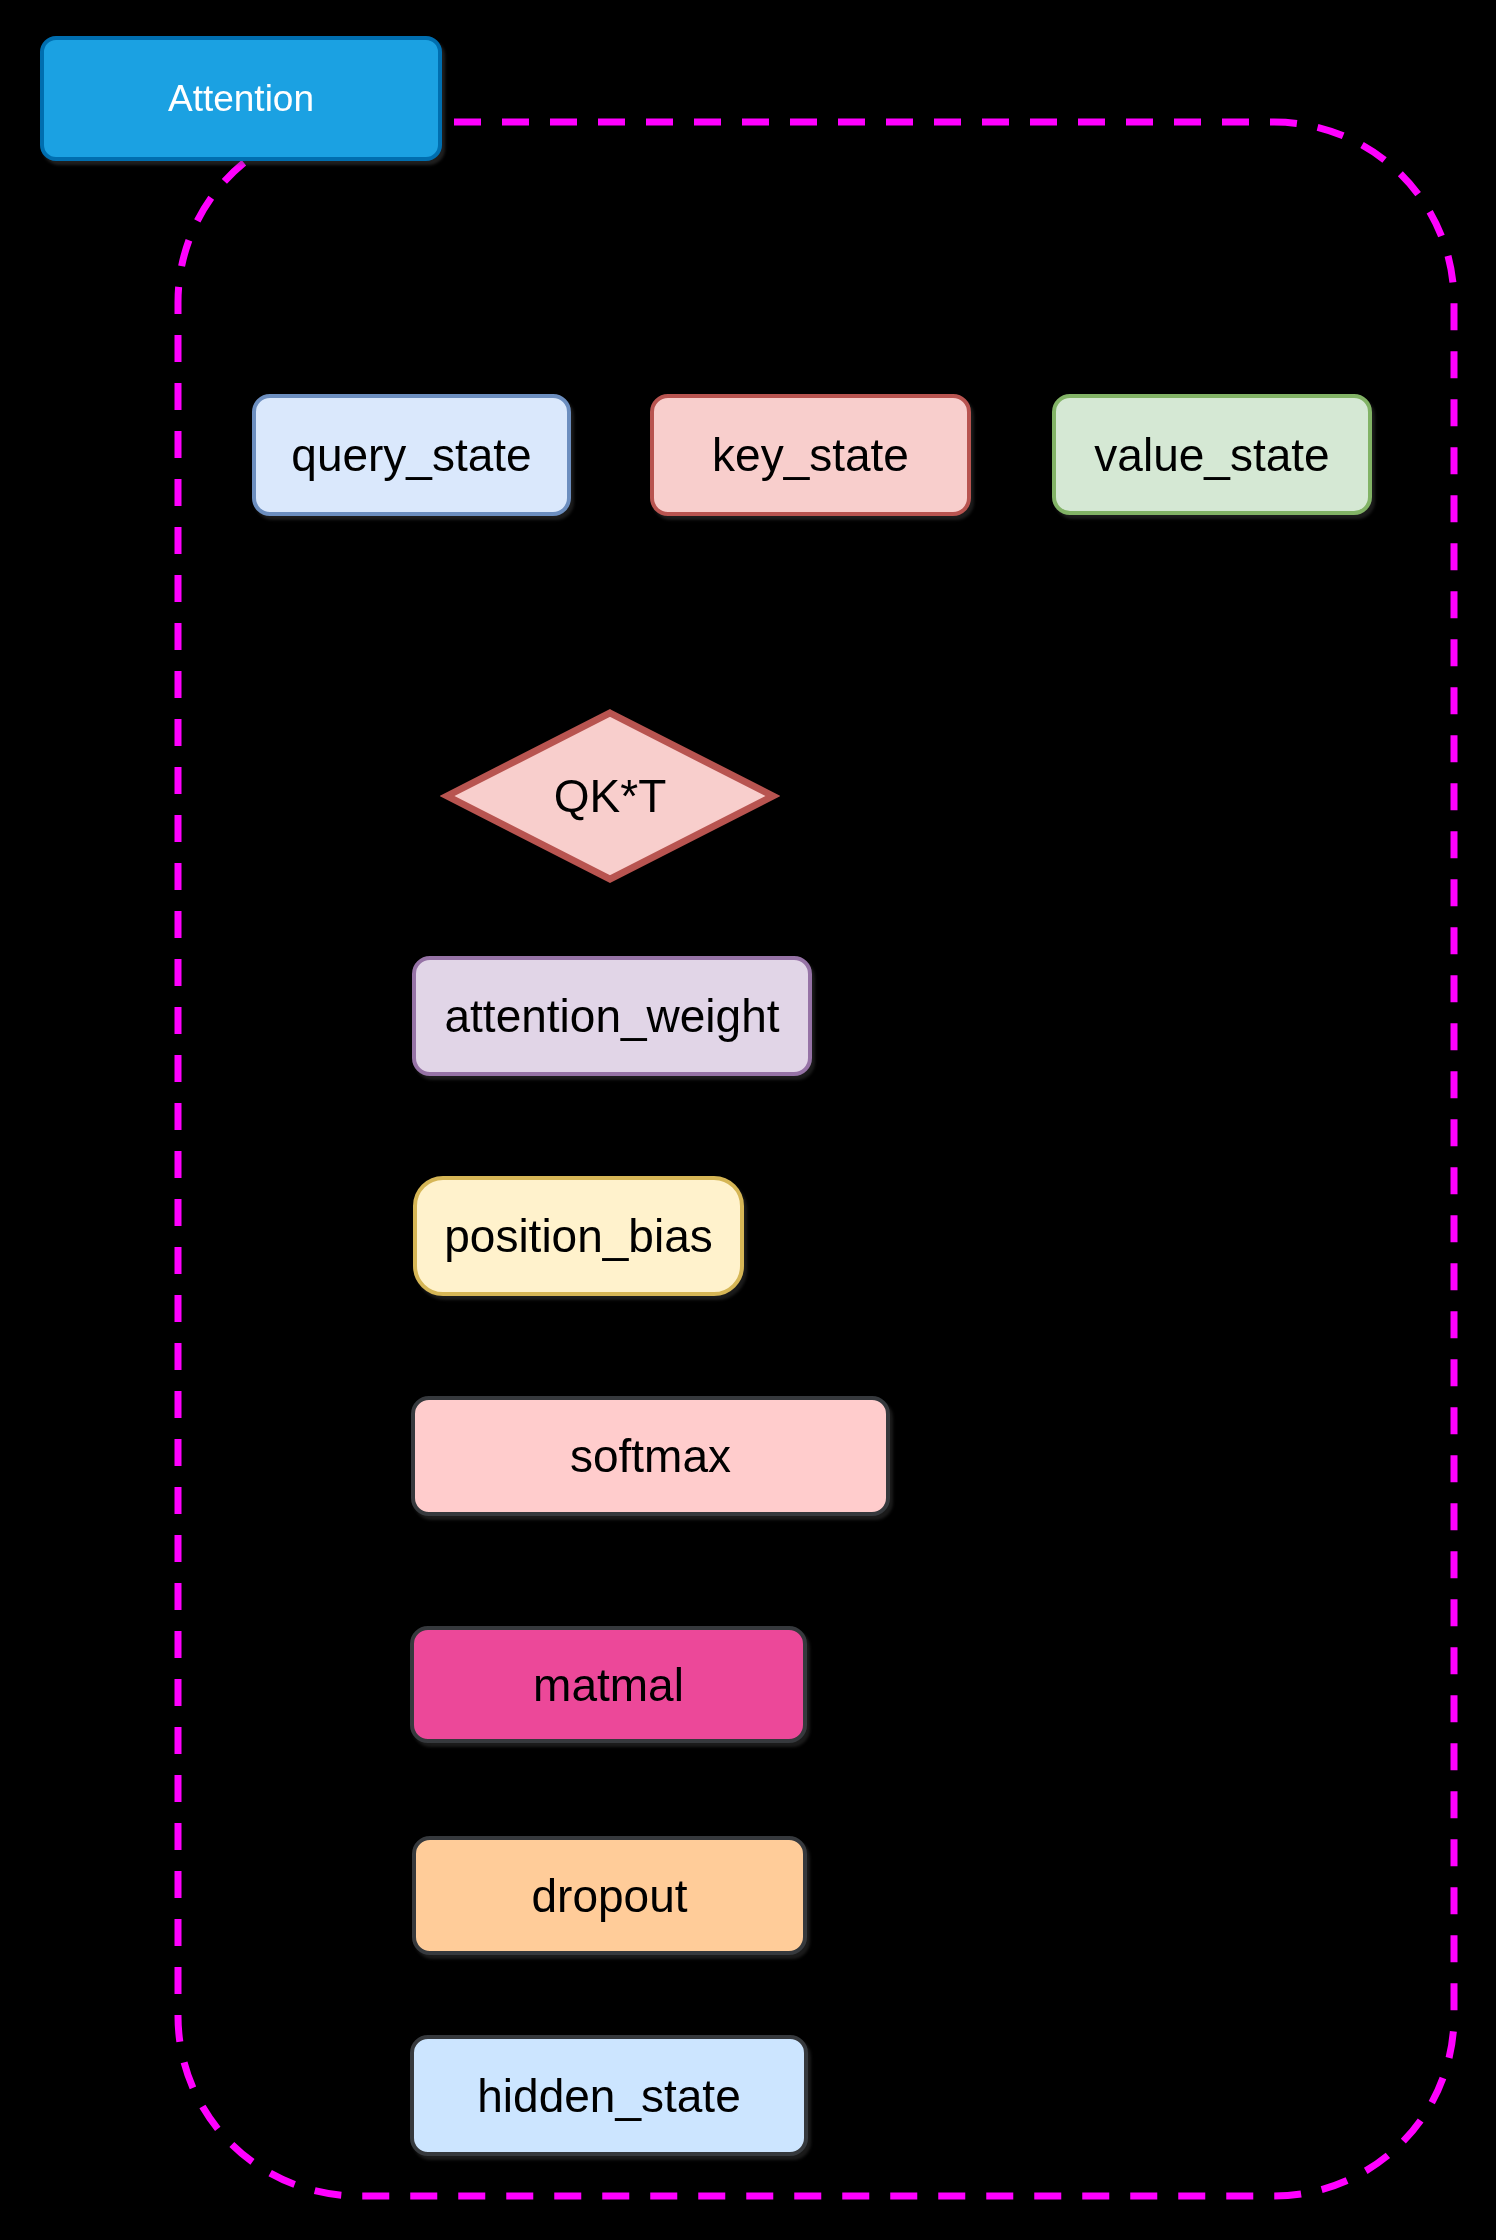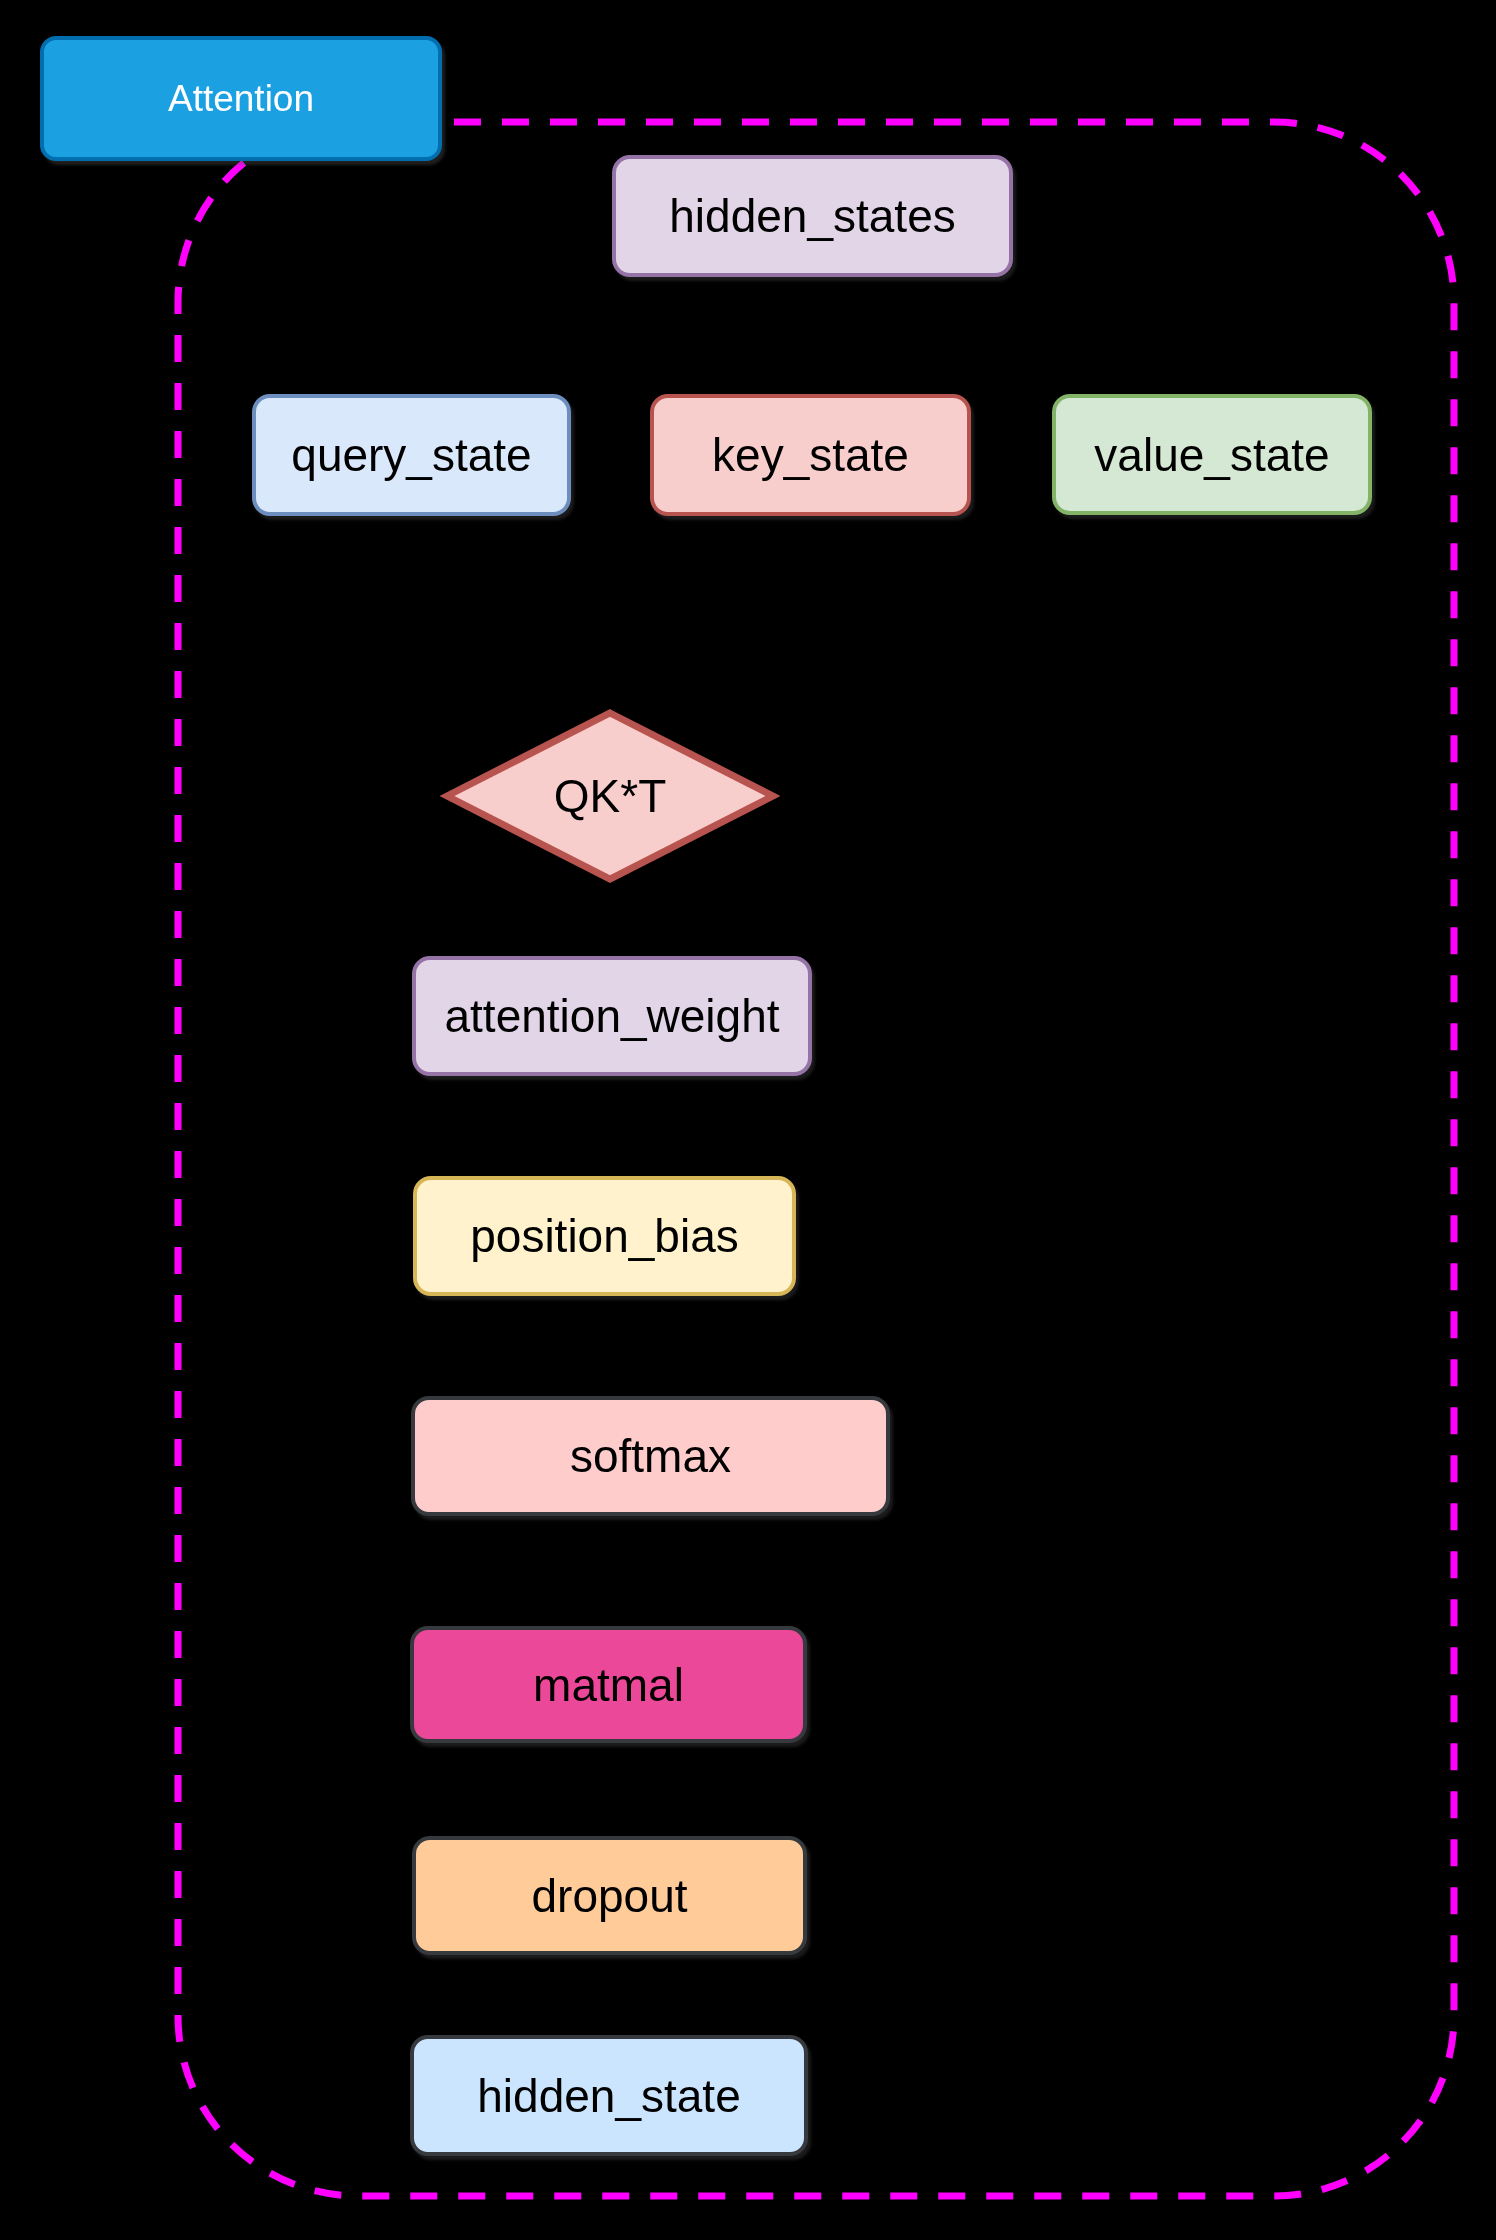--- a/index.html
+++ b/index.html
@@ -52,21 +52,21 @@
     font-size: 46px;
     color: #000000;
     z-index: 2;
     box-shadow: 3px 4px 3px rgba(90,90,90,0.30);
   }
   .n-hidden-states    { left: 612px;  top: 155px;  width: 401px; height: 122px; }
   .n-query-state      { left: 252px;  top: 394px;  width: 319px; height: 122px; }
   .n-key-state        { left: 650px;  top: 394px;  width: 321px; height: 122px; }
   .n-value-state      { left: 1052px; top: 394px;  width: 320px; height: 121px; }
   .n-attention-weight { left: 412px;  top: 956px;  width: 400px; height: 120px; }
-  .n-position-bias    { left: 413px;  top: 1176px; width: 383px; height: 120px; }
+  .n-position-bias    { left: 413px;  top: 1176px; width: 331px; height: 120px; border-radius: 30px; }
   .n-softmax          { left: 411px;  top: 1396px; width: 479px; height: 120px; }
   .n-matmal           { left: 410px;  top: 1626px; width: 397px; height: 117px; }
   .n-dropout          { left: 412px;  top: 1836px; width: 395px; height: 119px; }
   .n-hidden-state     { left: 410px;  top: 2035px; width: 398px; height: 121px; }
   .diamond-wrap {
     position: absolute;
     left: 440px;
     top: 707px;
     width: 340px;
     height: 178px;
@@ -90,21 +90,20 @@
 <body style="background: rgb(0, 0, 0);">
 
 <div class="canvas">
 
   <svg class="group-border" viewBox="0 0 1284 2082" xmlns="http://www.w3.org/2000/svg">
     <rect x="4" y="4" width="1276" height="2074" rx="180" ry="180" fill="none" stroke-width="7" stroke-dasharray="27 21" stroke="#FF00FF"></rect>
   </svg>
 
   <div class="title-box" style="background-color: rgb(27, 161, 226); border-color: rgb(0, 110, 175); color: rgb(255, 255, 255);">Attention</div>
 
-  <div class="node n-hidden-states" style="background-color: rgb(225, 213, 231); border-color: rgb(150, 115, 166);">hidden_states</div>
 
   <div class="node n-query-state" style="background-color: rgb(218, 232, 252); border-color: rgb(108, 142, 191);">query_state</div>
 
   <div class="node n-key-state" style="background-color: rgb(248, 206, 204); border-color: rgb(184, 84, 80);">key_state</div>
 
   <div class="node n-value-state" style="background-color: rgb(213, 232, 212); border-color: rgb(130, 179, 102);">value_state</div>
 
   <div class="diamond-wrap">
     <svg viewBox="0 0 340 178" xmlns="http://www.w3.org/2000/svg">
       <polygon points="170,6 333,89 170,172 7,89" stroke-width="7" fill="#F8CECC" stroke="#B85450"></polygon>

